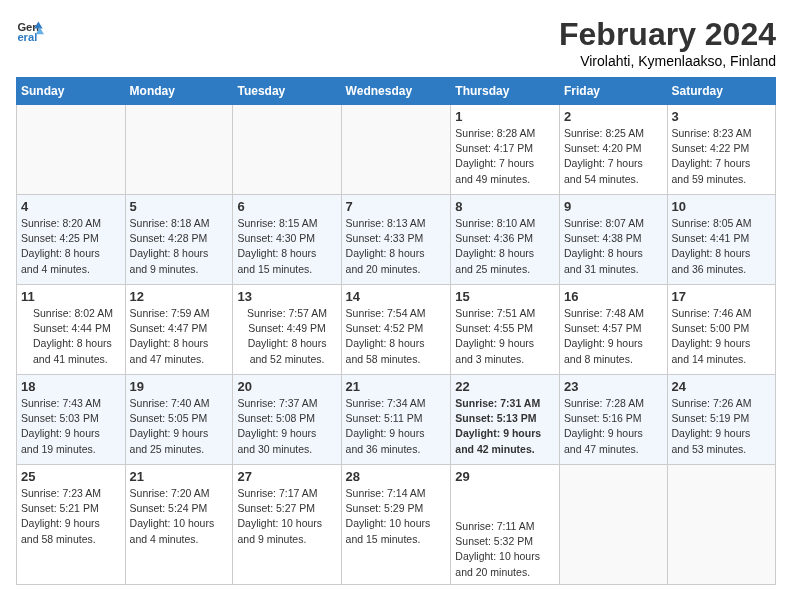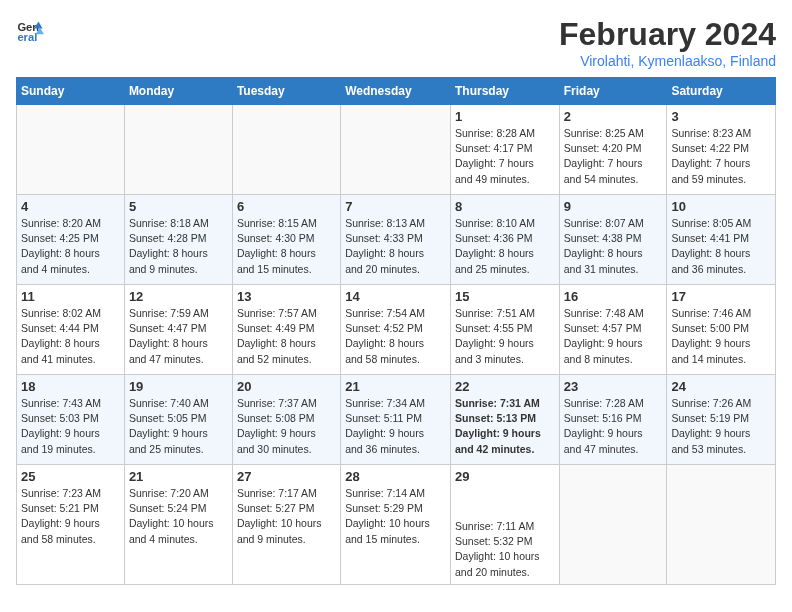--- a/index.html
+++ b/index.html
@@ -38,21 +38,21 @@
       text-align: right;
       margin-left: 34px;
     }
     .month-title {
       font-size: 32px;
       font-weight: bold;
       color: #333;
     }
     .location-title {
       font-size: 14px;
-      color: #3b82f6;
+      color: #000000;
     }
     table {
       width: 100%;
       border-collapse: collapse;
       font-size: 11px;
     }
     th {
       background-color: #2e7bc4;
       color: #fff;
       padding: 6px 4px;
@@ -195,35 +195,35 @@
           <span class="day-num">10</span>
           <div class="day-info" style="white-space: pre-line;">Sunrise: 8:05 AM
 Sunset: 4:41 PM
 Daylight: 8 hours
 and 36 minutes.</div>
         </td>
       </tr>
       <tr>
         <td>
           <span class="day-num">11</span>
-          <div class="day-info" style="white-space: pre-line;">Sunrise: 8:02 AM
+          <div class="day-info" style="white-space: pre-line; margin-left: 12px;">Sunrise: 8:02 AM
 Sunset: 4:44 PM
 Daylight: 8 hours
 and 41 minutes.</div>
         </td>
         <td>
           <span class="day-num">12</span>
           <div class="day-info" style="white-space: pre-line;">Sunrise: 7:59 AM
 Sunset: 4:47 PM
 Daylight: 8 hours
 and 47 minutes.</div>
         </td>
         <td>
           <span class="day-num">13</span>
-          <div class="day-info" style="white-space: pre-line;">Sunrise: 7:57 AM
+          <div class="day-info" style="white-space: pre-line; text-align: center;">Sunrise: 7:57 AM
 Sunset: 4:49 PM
 Daylight: 8 hours
 and 52 minutes.</div>
         </td>
         <td>
           <span class="day-num">14</span>
           <div class="day-info" style="white-space: pre-line;">Sunrise: 7:54 AM
 Sunset: 4:52 PM
 Daylight: 8 hours
 and 58 minutes.</div>

